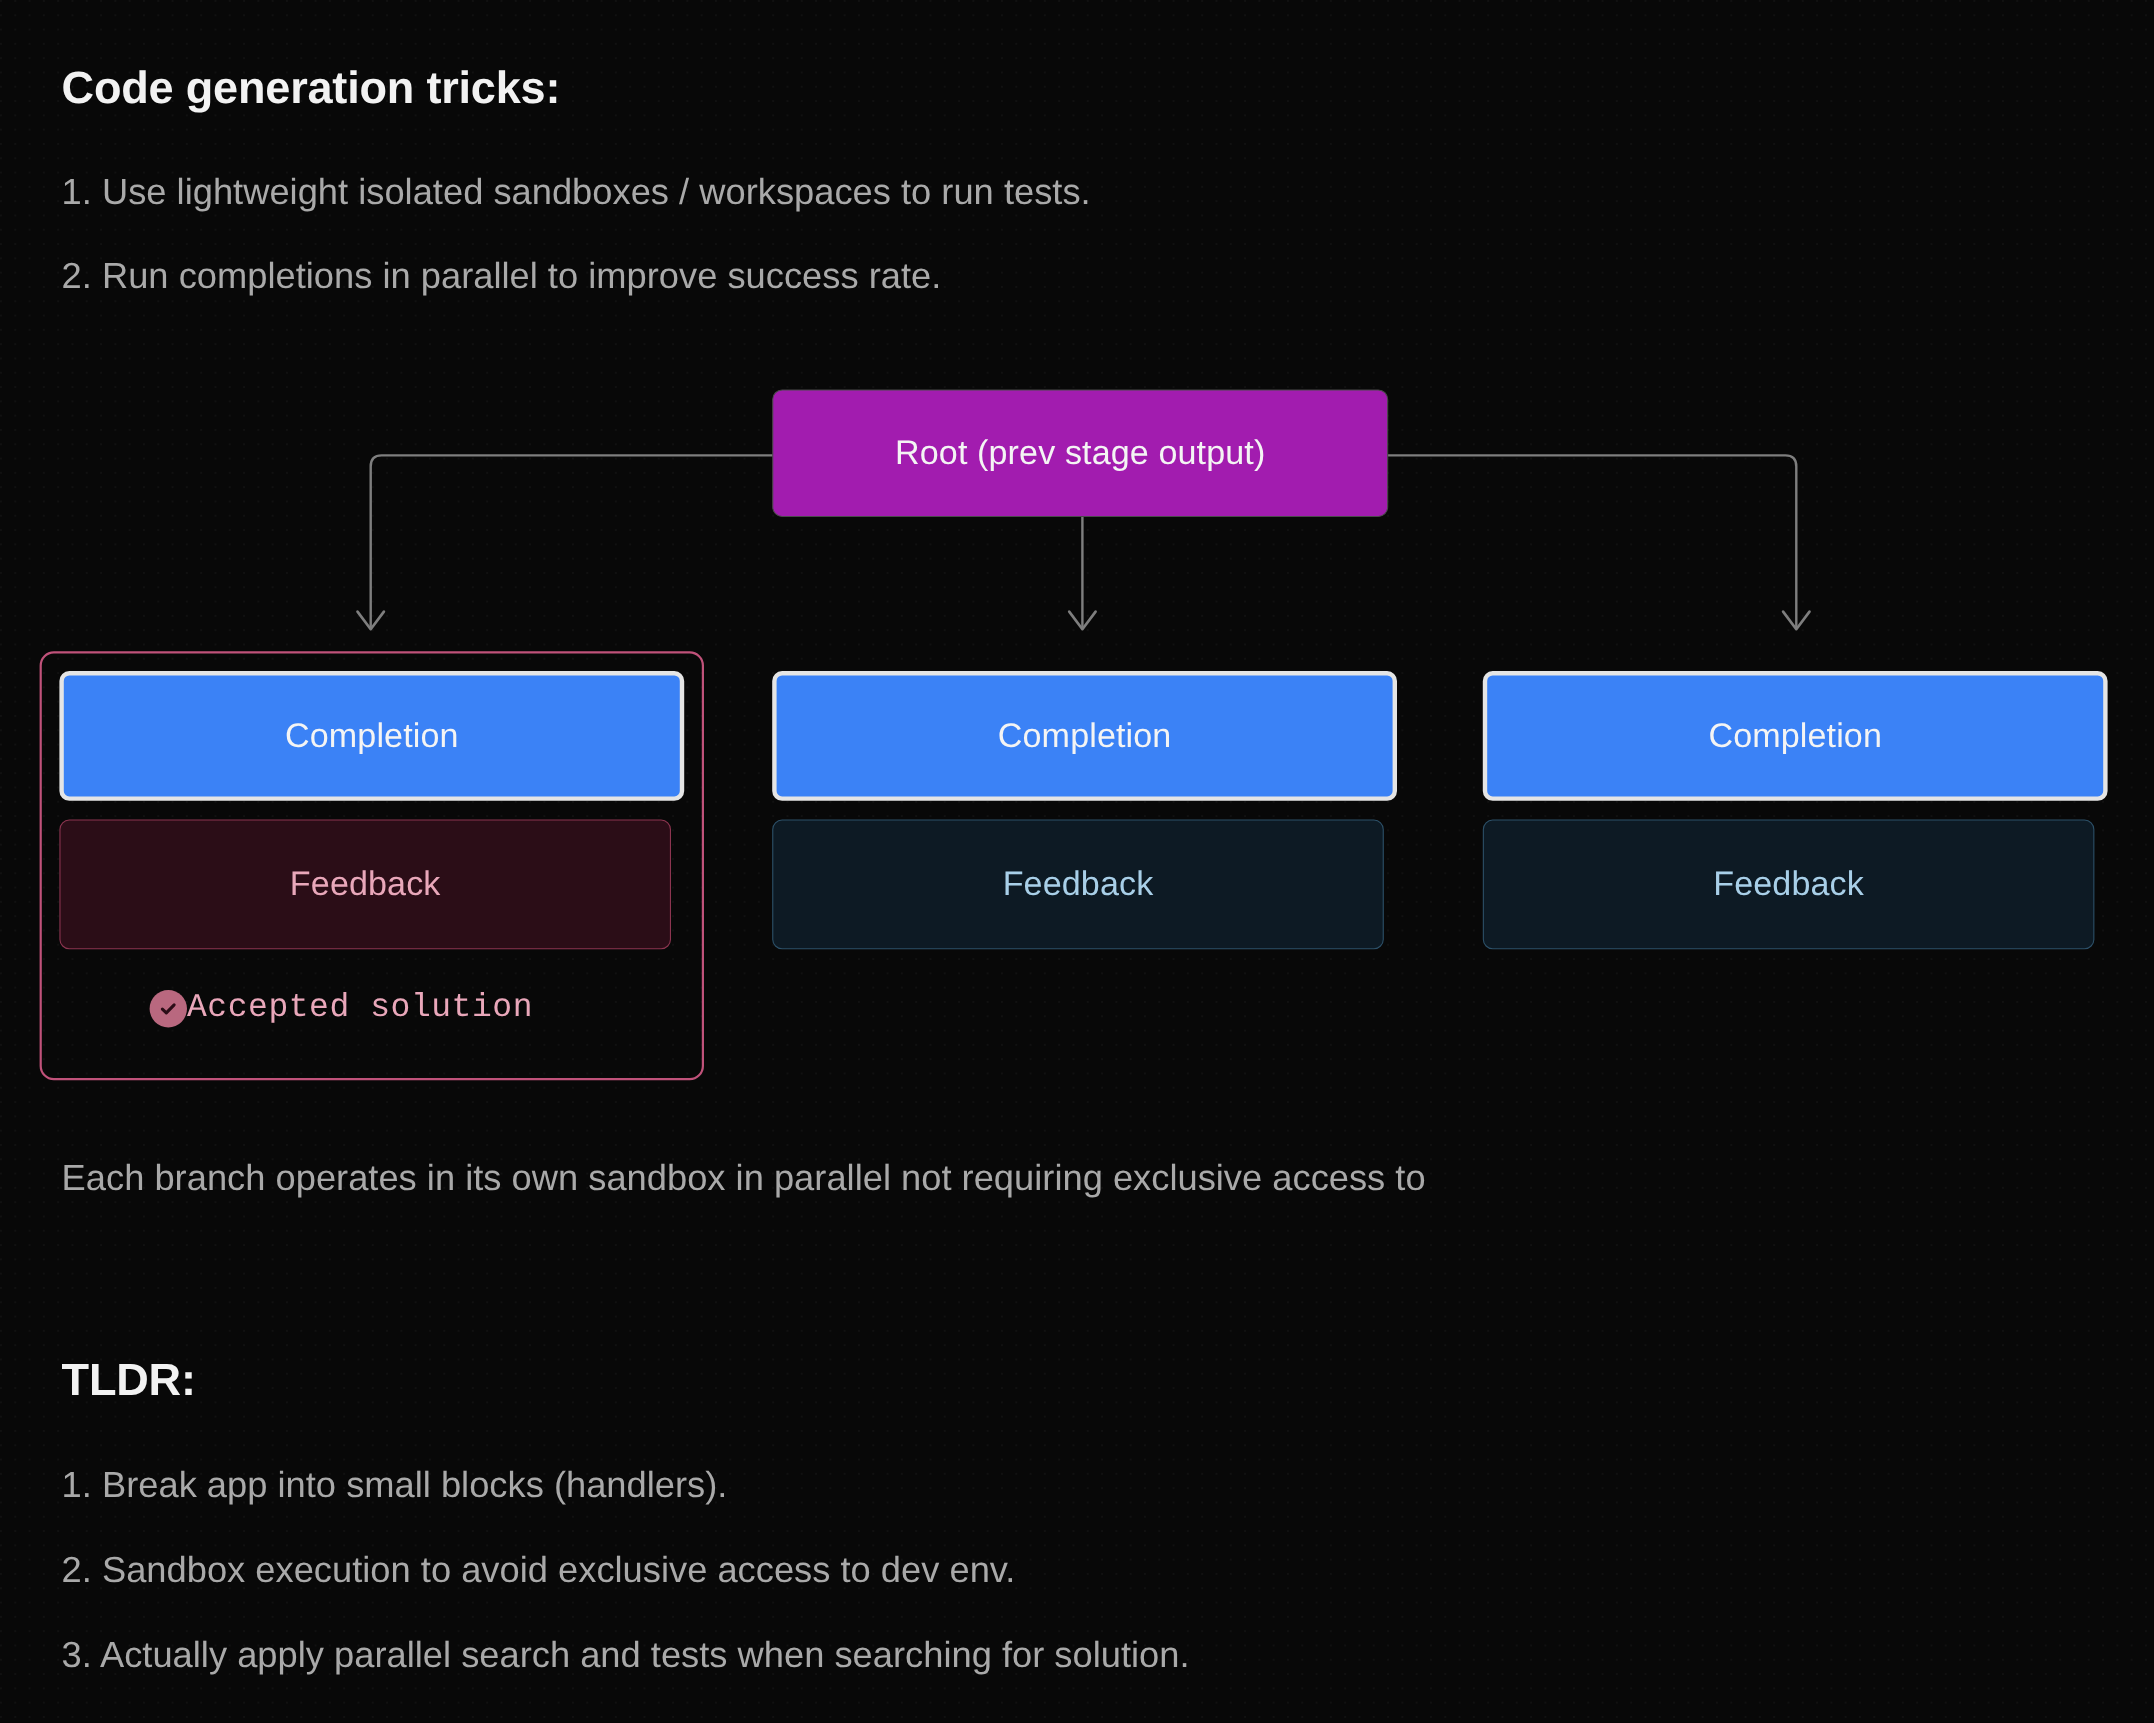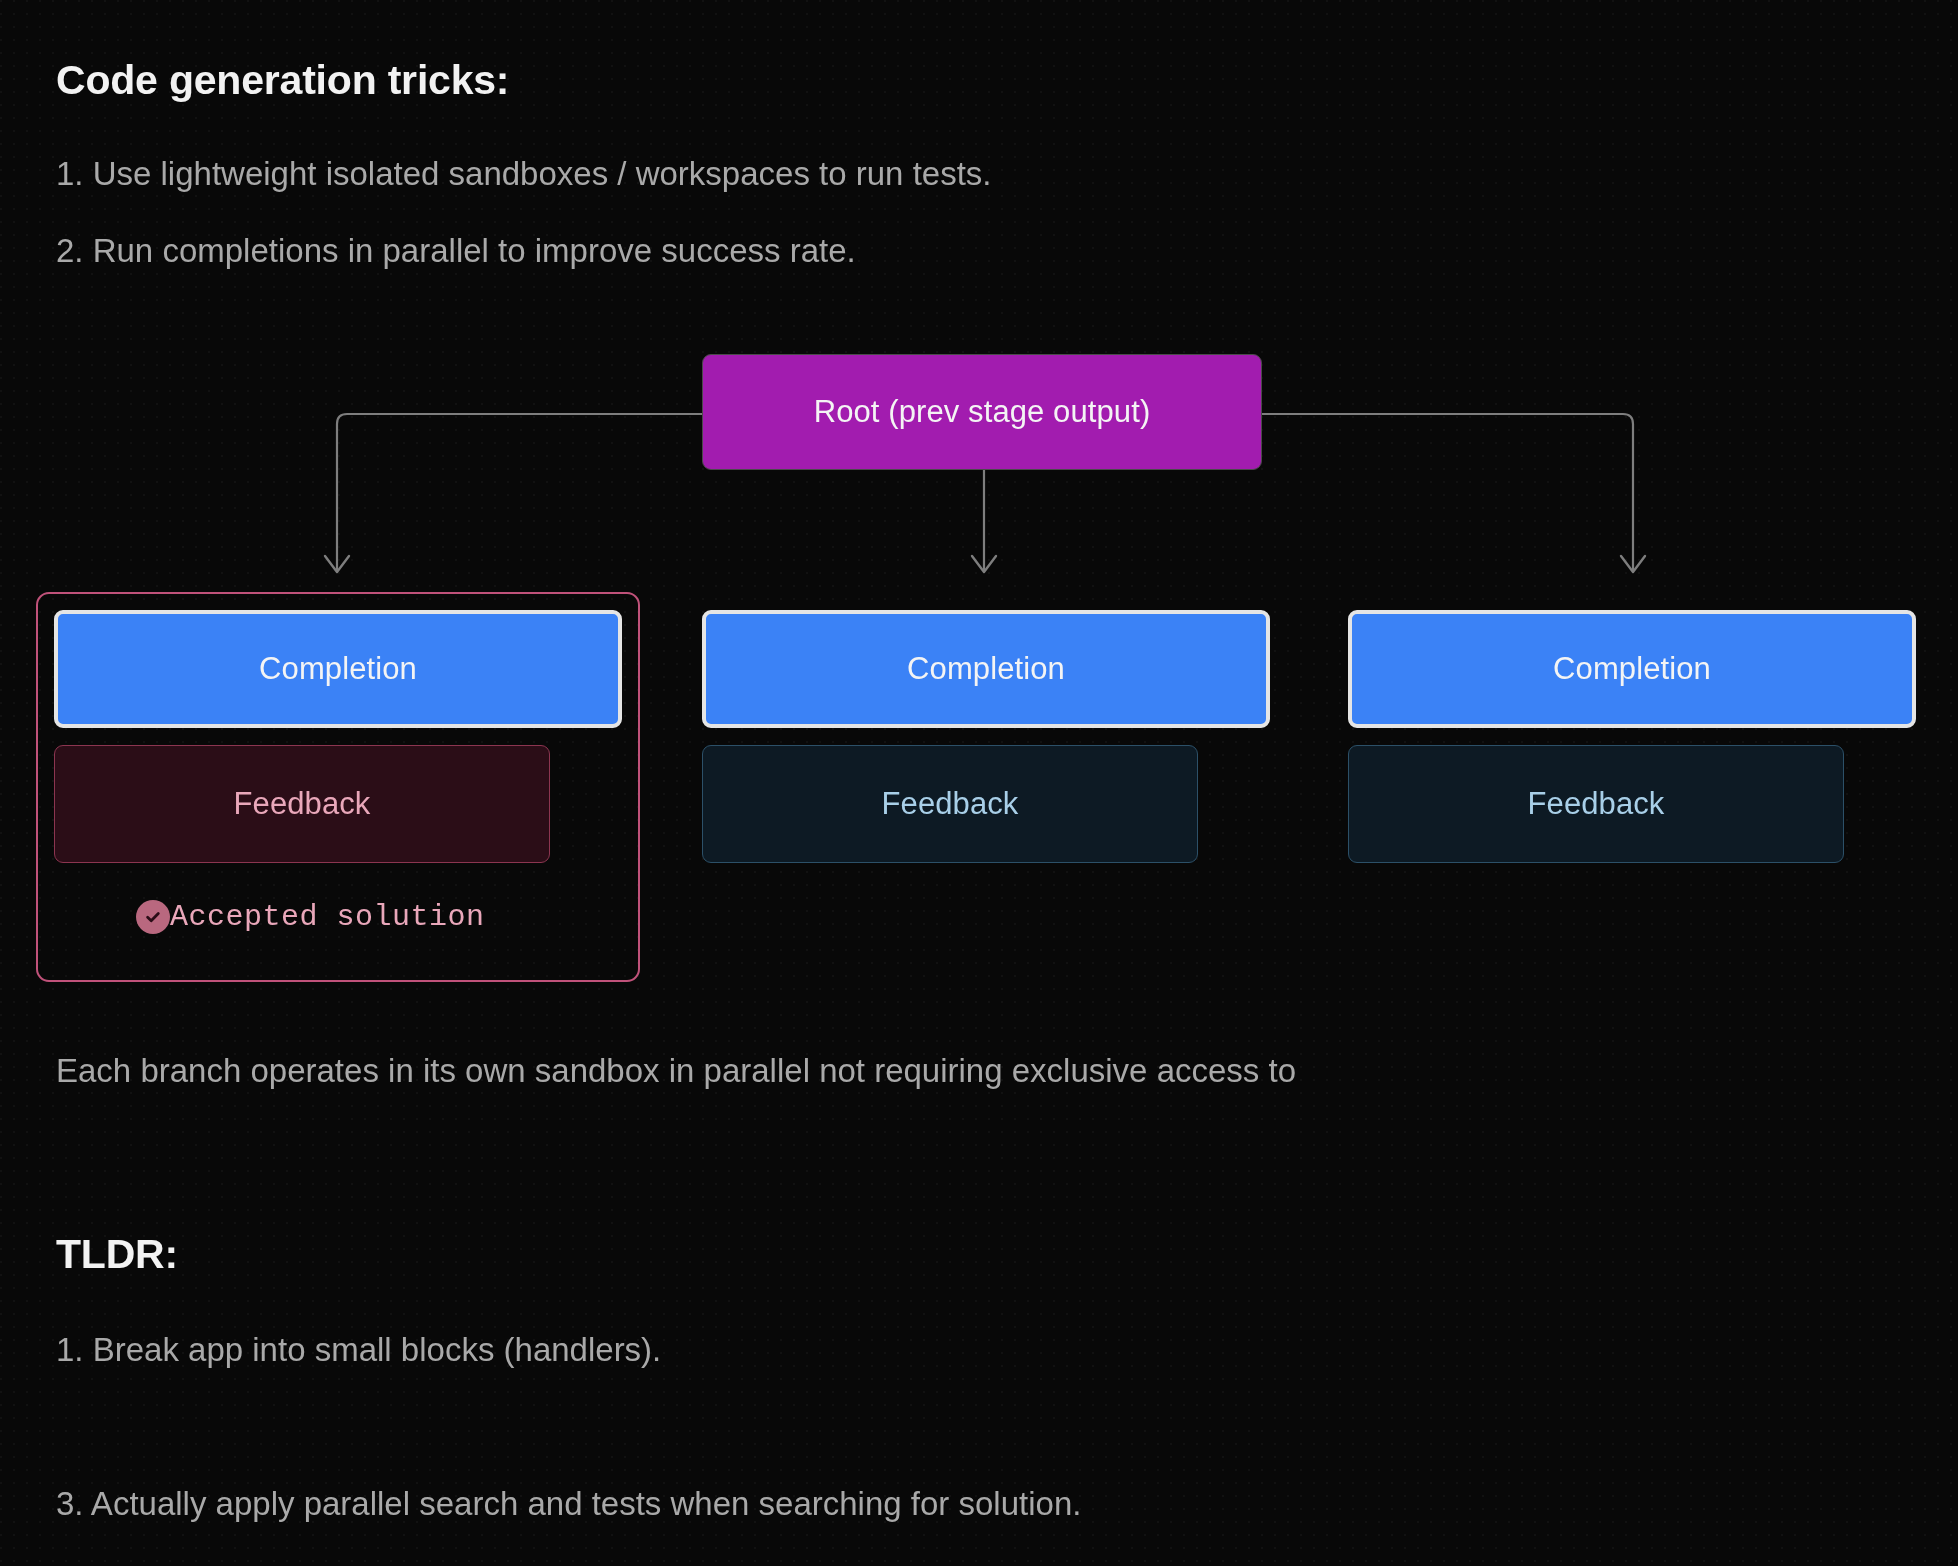--- a/index.html
+++ b/index.html
@@ -128,21 +128,21 @@
     top: 592px;
     width: 604px;
     height: 390px;
     border: 2px solid #c0527a;
     border-radius: 13px;
     background: transparent;
   }
 
   
   .col-completion { width: 568px; height: 118px; }
-  .col-feedback   { width: 496px; height: 118px; }
+  .col-feedback   { width: 556px; height: 118px; }
 
   
   #n-completion-1 { left: 54px;   top: 610px; }
   #n-feedback-1   { left: 54px;   top: 745px; }
   #n-completion-2 { left: 702px;  top: 610px; }
   #n-feedback-2   { left: 702px;  top: 745px; }
   #n-completion-3 { left: 1348px; top: 610px; }
   #n-feedback-3   { left: 1348px; top: 745px; }
 
   
@@ -230,16 +230,17 @@
     <div class="node node-feedback-blue col-feedback" id="n-feedback-3">Feedback</div>
   </div>
 
   <div class="body-line" id="p-note-1">Each branch operates in its own sandbox in parallel not requiring exclusive access to</div>
 
 
   <div class="heading" id="h-tldr">TLDR:</div>
 
   <div class="body-line" id="l-tldr-1">1. Break app into small blocks (handlers).</div>
 
+  <div class="body-line" id="l-tldr-2">2. Sandbox execution to avoid exclusive access to dev env.</div>
 
   <div class="body-line" id="l-tldr-3">3. Actually apply parallel search and tests when searching for solution.</div>
 
 </div>
 
 </body></html>

